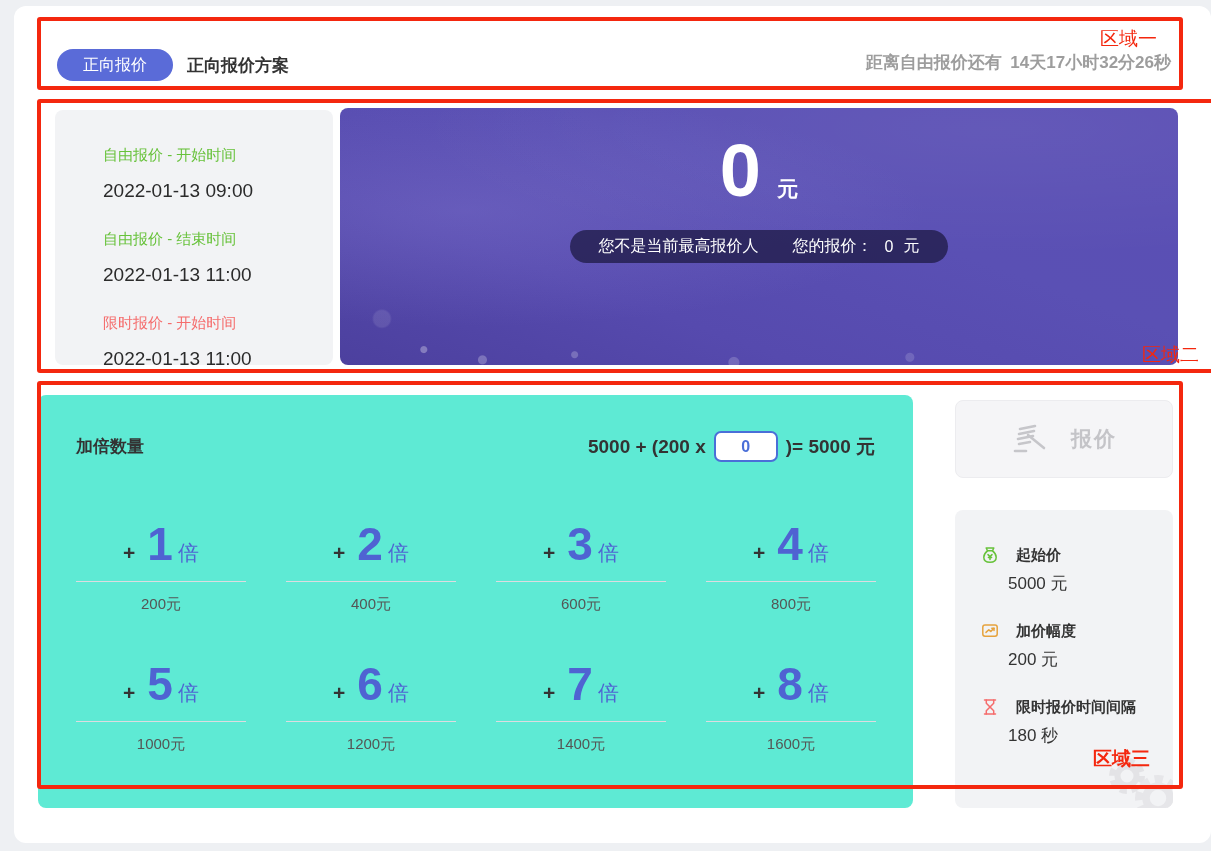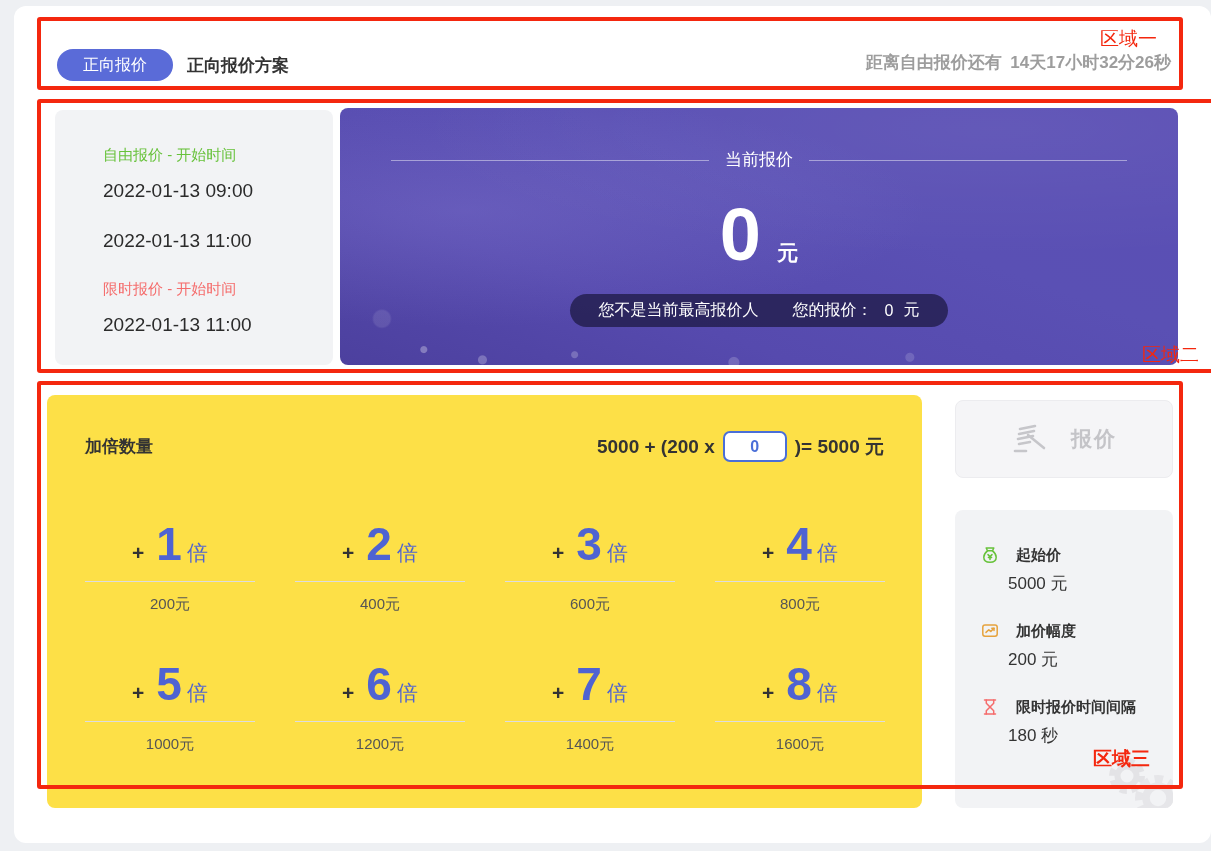--- a/index.html
+++ b/index.html
@@ -52,21 +52,21 @@
   .banner-title { font-size:17px; line-height:24px; margin:0 16px; white-space:nowrap; }
   .banner-amount { text-align:center; margin-top:26px; line-height:1; }
   .amount-number { font-size:74px; font-weight:bold; letter-spacing:2px; }
   .amount-unit { font-size:21px; font-weight:bold; margin-left:10px; }
   .banner-pill { margin:22px auto 0; width:378px; height:33px; background:rgba(30,26,68,0.75); border-radius:17px;
     display:flex; align-items:center; justify-content:center; font-size:16px; white-space:nowrap; }
   .banner-pill .gap { display:inline-block; width:34px; }
   .banner-pill .num { display:inline-block; margin:0 10px 0 12px; }
 
   
-  .mult-card { position:absolute; left:47px; top:395px; width:875px; height:413px; background:#fde047; border-radius:8px; }
+  .mult-card { position:absolute; left:38px; top:395px; width:875px; height:413px; background:#5eead4; border-radius:8px; }
   .mult-header { position:absolute; left:38px; right:38px; top:36px; display:flex; align-items:center; justify-content:space-between; }
   .mult-heading { font-size:17px; font-weight:bold; color:#333; }
   .formula { display:flex; align-items:center; font-size:19px; font-weight:bold; color:#333; white-space:nowrap; }
   .formula-input { width:64px; height:31px; margin:0 8px; border:2px solid #4a6fd8; border-radius:7px; background:#fff;
     text-align:center; font-size:16px; font-weight:bold; color:#4a6fd8; font-family:"Liberation Sans", sans-serif; outline:none; }
   .mult-tile { position:absolute; width:210px; text-align:center; cursor:pointer; }
   .mult-top { display:flex; align-items:baseline; justify-content:center; height:58px; }
   .mult-plus { font-size:21px; font-weight:bold; color:#333; margin-right:12px; }
   .mult-number { font-size:46px; font-weight:bold; color:#4f63d2; line-height:58px; }
   .mult-suffix { font-size:21px; color:#4f63d2; margin-left:5px; }
@@ -104,34 +104,30 @@
     <span>距离自由报价还有</span>
     <span>14天17小时32分26秒</span>
   </div>
 
   <div class="schedule-card">
     <div class="sched-item">
       <div class="sched-label green">自由报价 - 开始时间</div>
       <div class="sched-value">2022-01-13 09:00</div>
     </div>
     <div class="sched-item">
+      <div class="sched-label green">自由报价 - 结束时间</div>
       <div class="sched-value">2022-01-13 11:00</div>
     </div>
     <div class="sched-item">
       <div class="sched-label red">限时报价 - 开始时间</div>
       <div class="sched-value">2022-01-13 11:00</div>
     </div>
   </div>
 
   <div class="bid-banner">
-    <div class="banner-title-row">
-      <div class="banner-rule"></div>
-      <div class="banner-title">当前报价</div>
-      <div class="banner-rule"></div>
-    </div>
     <div class="banner-amount">
       <span class="amount-number">0</span>
       <span class="amount-unit">元</span>
     </div>
     <div class="banner-pill">
       <span>您不是当前最高报价人</span>
       <span class="gap"></span>
       <span>您的报价：</span>
       <span class="num">0</span>
       <span>元</span>

